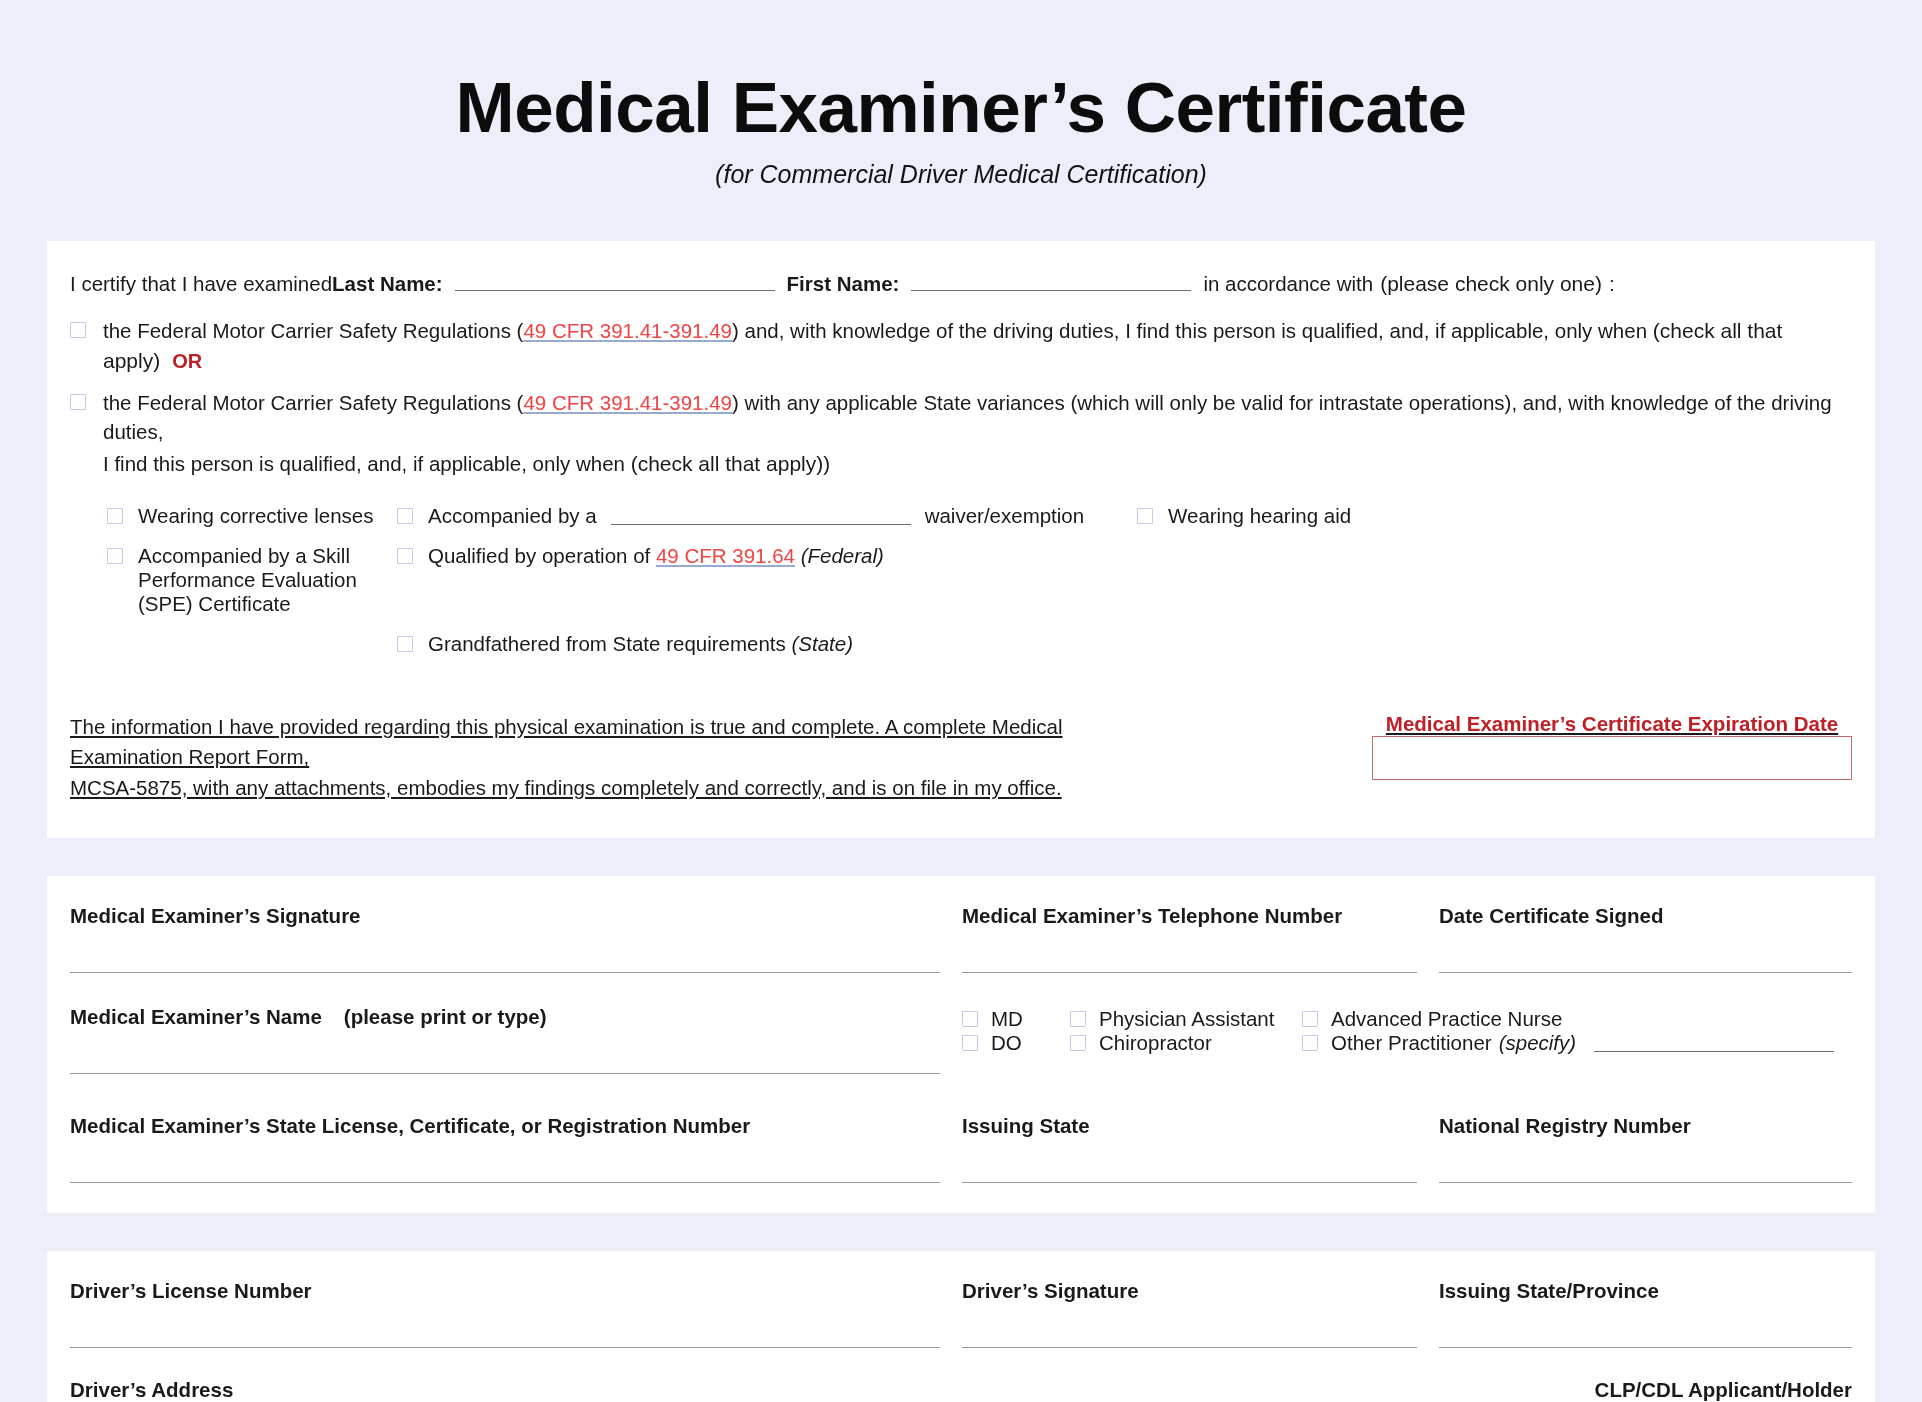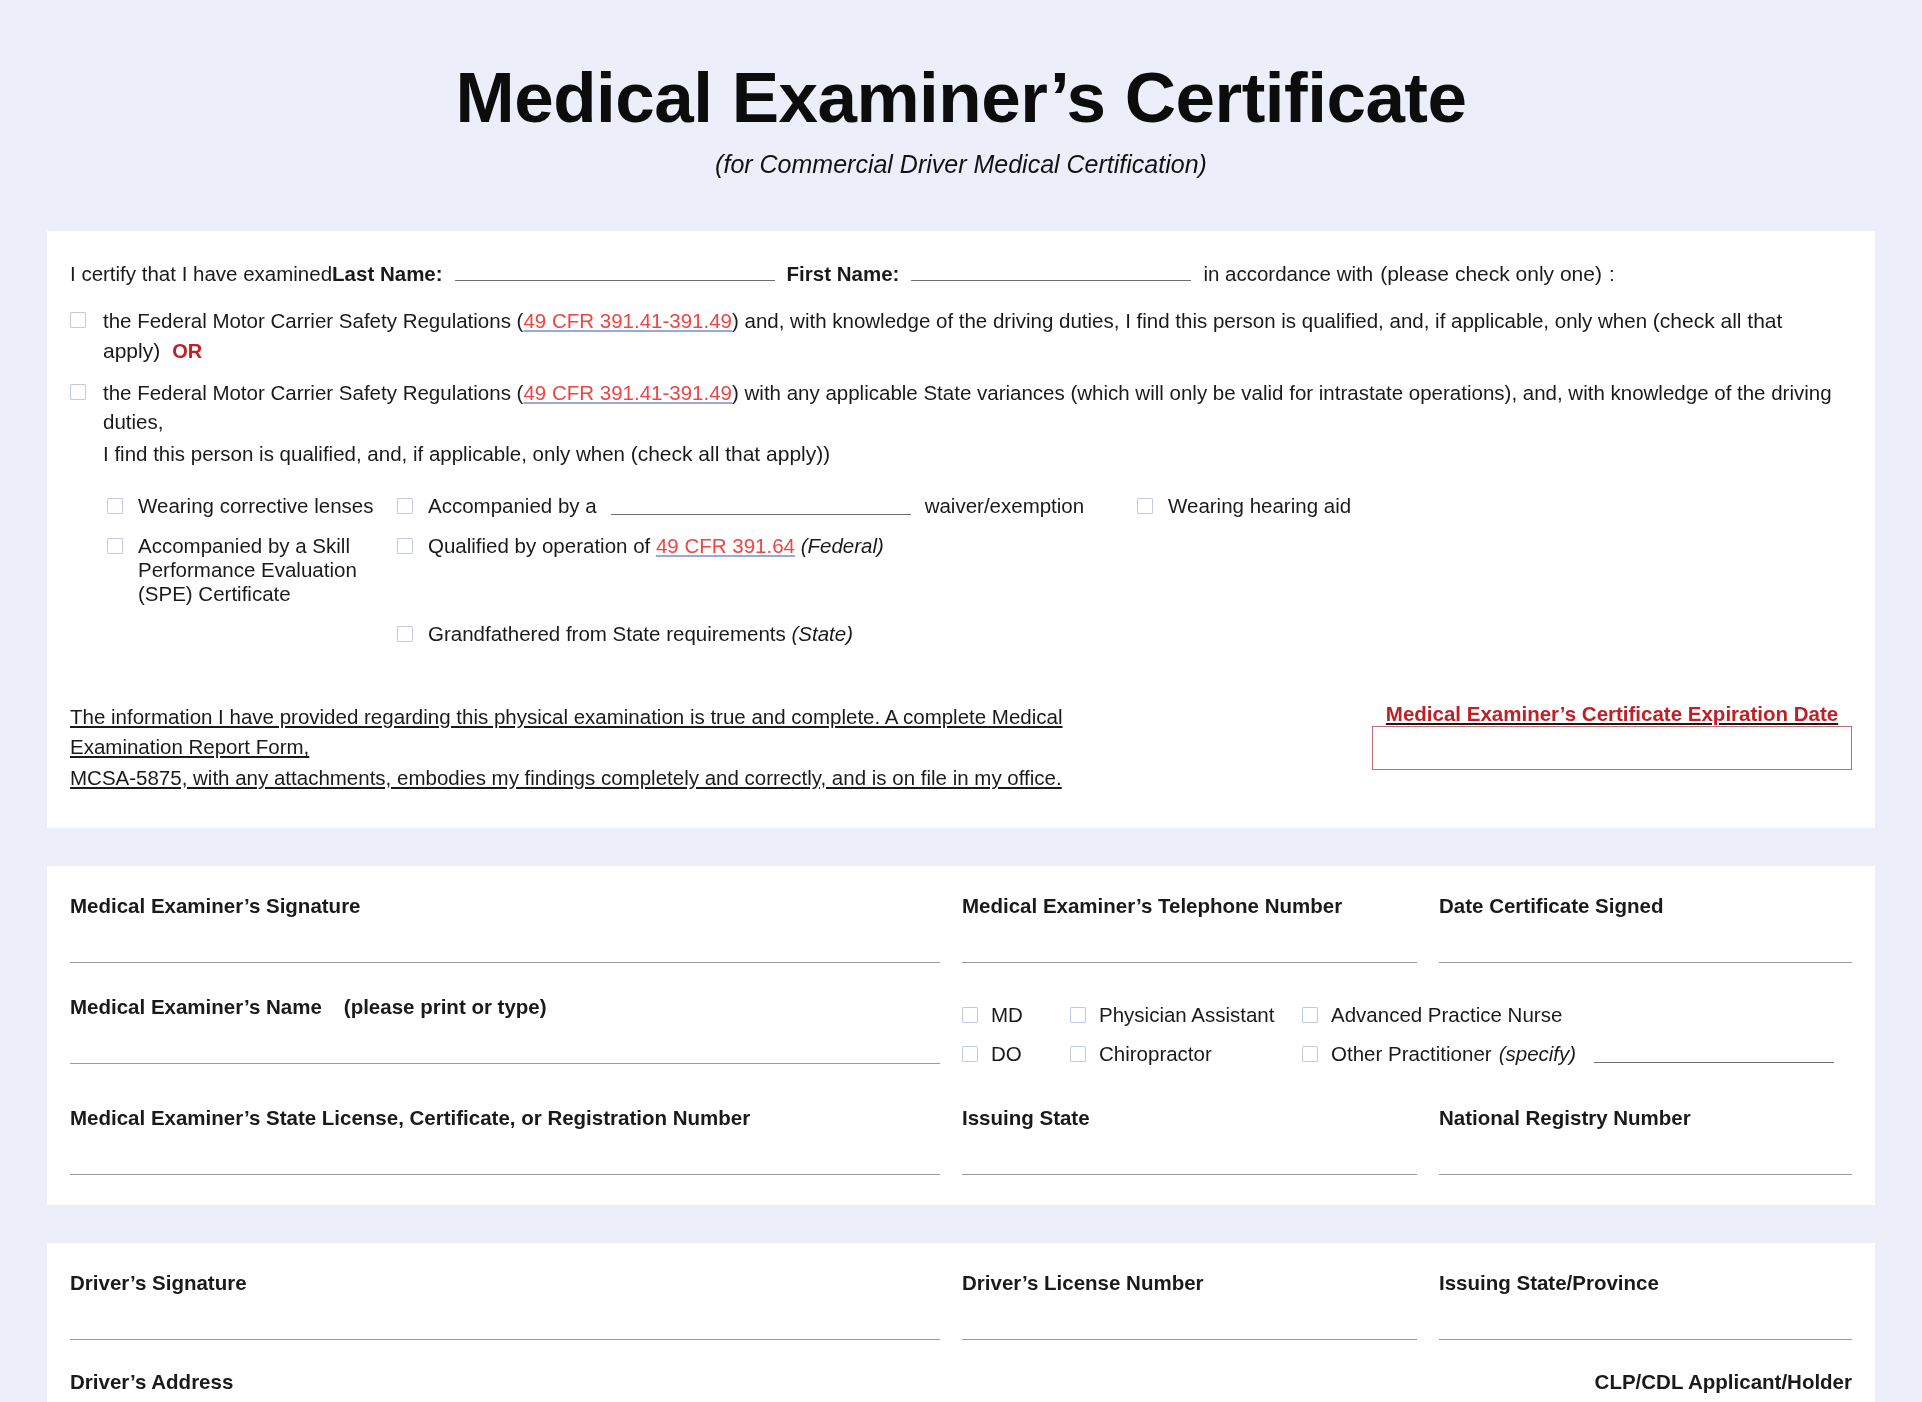--- a/index.html
+++ b/index.html
@@ -19,21 +19,21 @@
   .doc-header {
     padding-top: 62px;
     text-align: center;
   }
   .doc-title {
     font-size: 71px;
     font-weight: bold;
     letter-spacing: -0.5px;
     line-height: 1.02;
     color: #0c0c0c;
-    margin: 0;
+    margin: 10px;
   }
   .doc-subtitle {
     font-size: 25px;
     font-style: italic;
     margin-top: 16px;
     color: #121212;
   }
 
   
   .panel {
@@ -154,22 +154,21 @@
   .fld-label { font-weight: bold; font-size: 20.5px; }
   .fld-label .note { font-weight: bold; margin-left: 22px; }
   .fld {
     padding-top: 2px;
   }
   .fld .rule { margin-top: 44px; }
 
   .prac-grid {
     display: grid;
     grid-template-columns: 108px 232px auto;
-    row-gap: 15px;
-    margin-top: 10px;
+    margin-top: 4px;
   }
   .prac {
     display: flex;
     align-items: center;
     font-size: 20.5px;
   }
   .prac .cbx { margin-right: 13px; }
   .prac .spec { font-style: italic; margin-left: 7px; }
   .spacer-30 { height: 30px; }
   .spacer-38 { height: 38px; }
@@ -383,25 +382,25 @@
   </div>
 </div>
 
 <div class="panel-gap-md"></div>
 
 <div class="panel" id="section-driver">
   <div class="inner">
 
     <div class="ex-grid">
       <div class="fld">
+        <div class="fld-label">Driver’s License Number</div>
+        <div class="rule"></div>
+      </div>
+      <div class="fld">
         <div class="fld-label">Driver’s Signature</div>
-        <div class="rule"></div>
-      </div>
-      <div class="fld">
-        <div class="fld-label">Driver’s License Number</div>
         <div class="rule"></div>
       </div>
       <div class="fld">
         <div class="fld-label">Issuing State/Province</div>
         <div class="rule"></div>
       </div>
     </div>
 
     <div class="spacer-30"></div>
 

